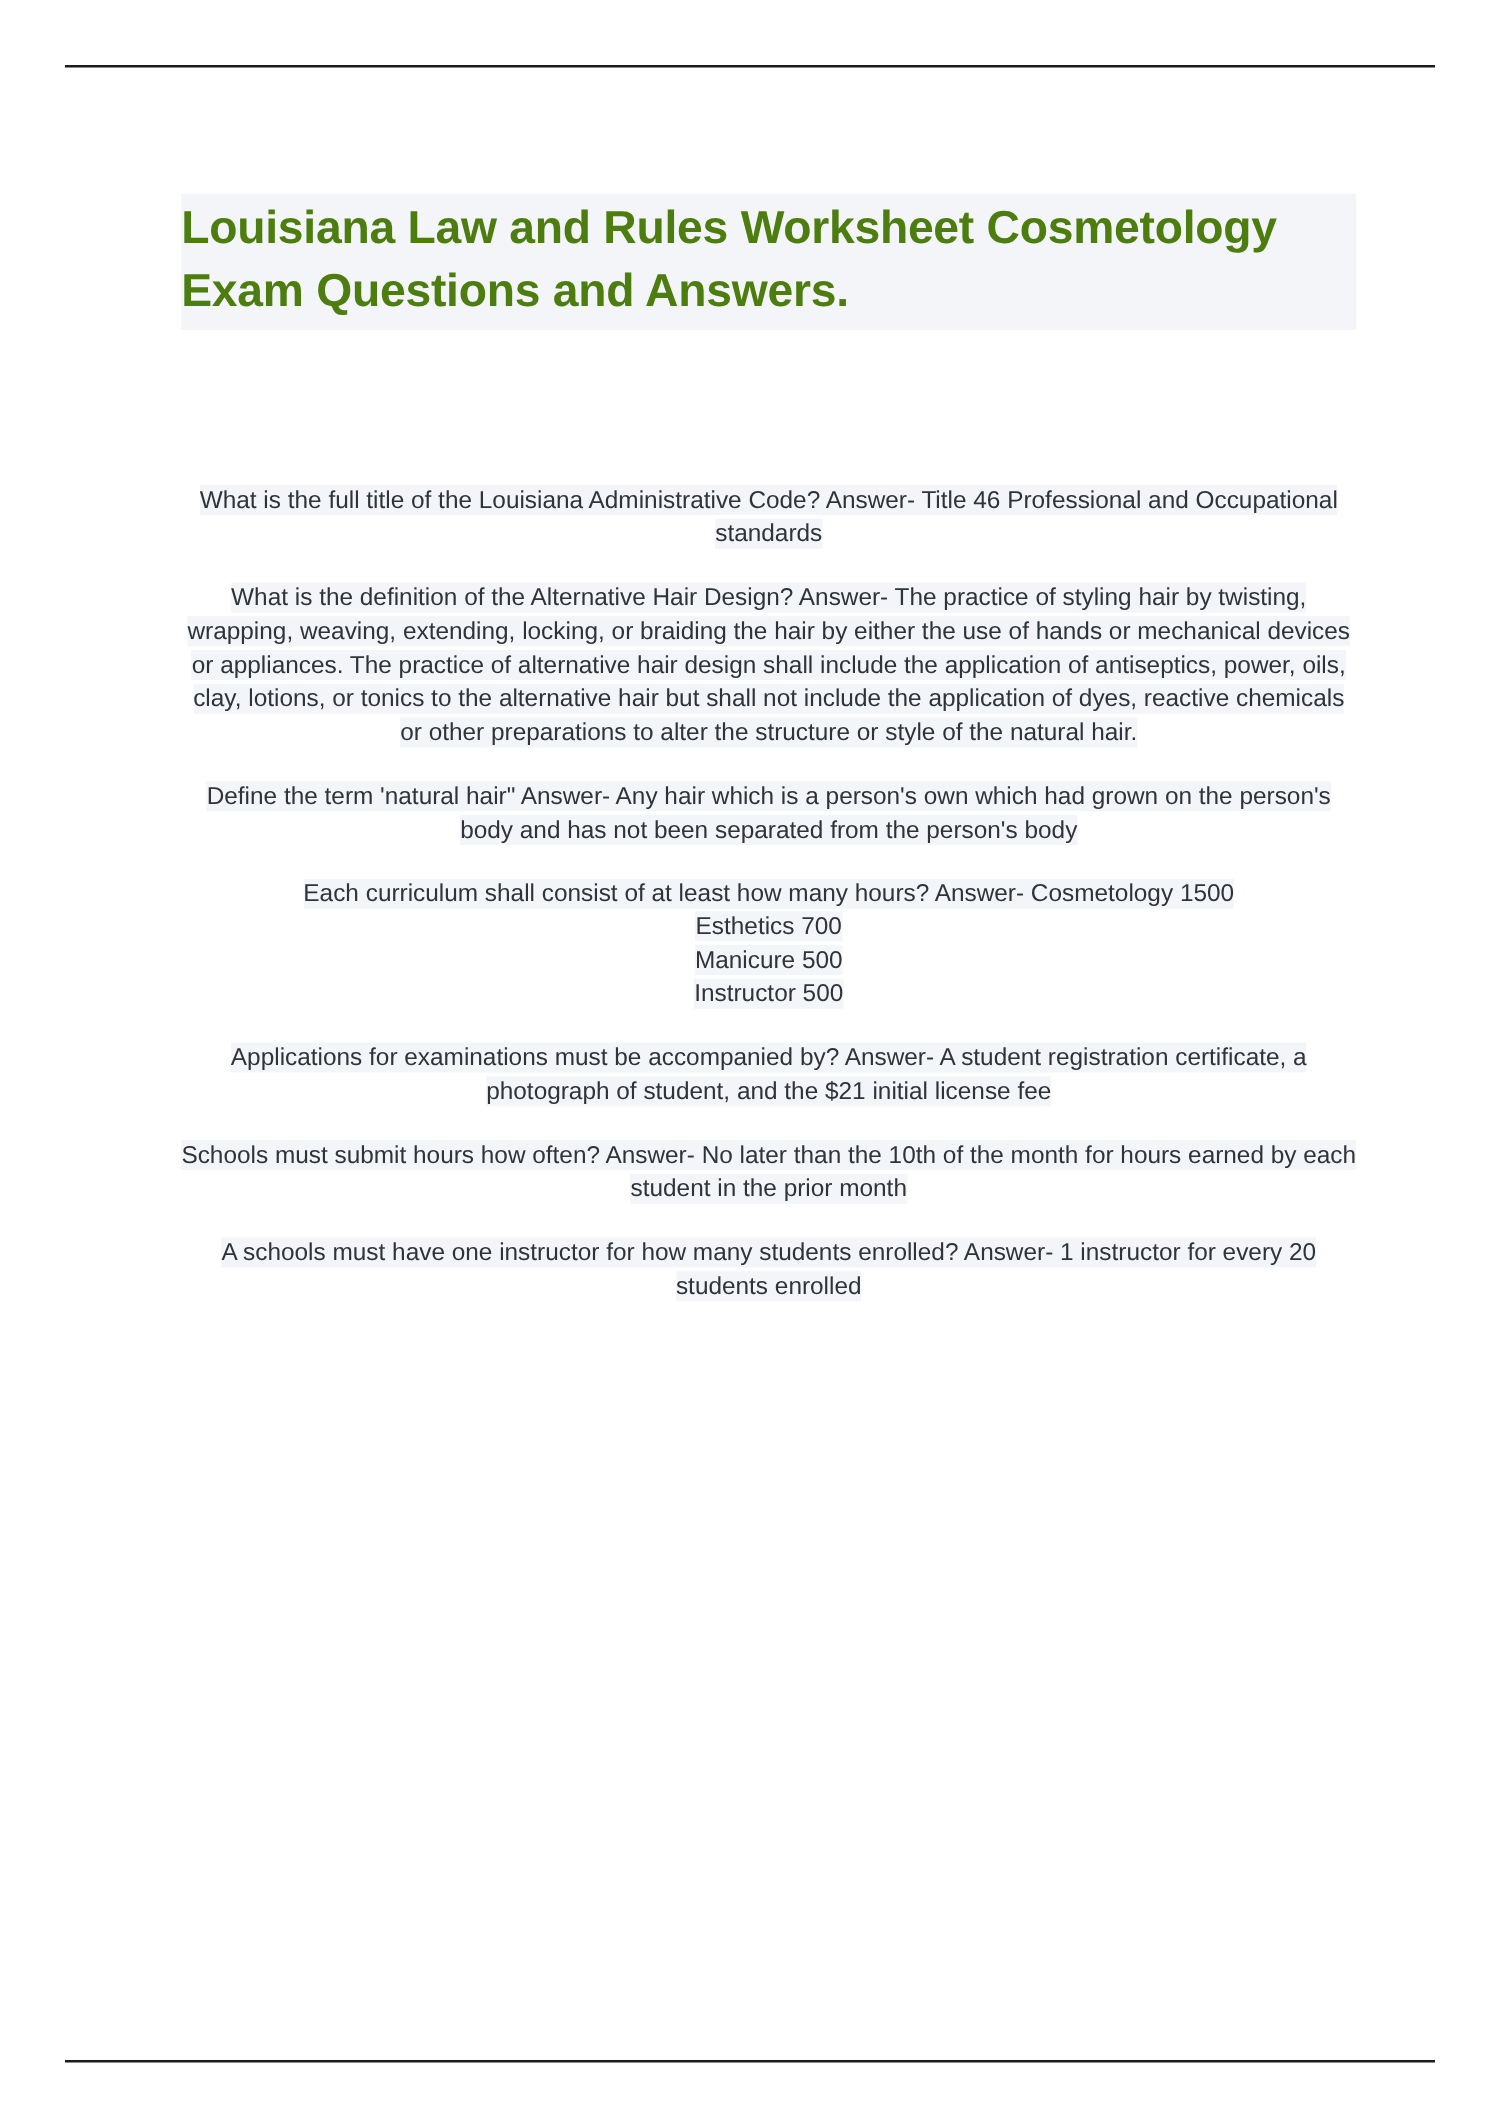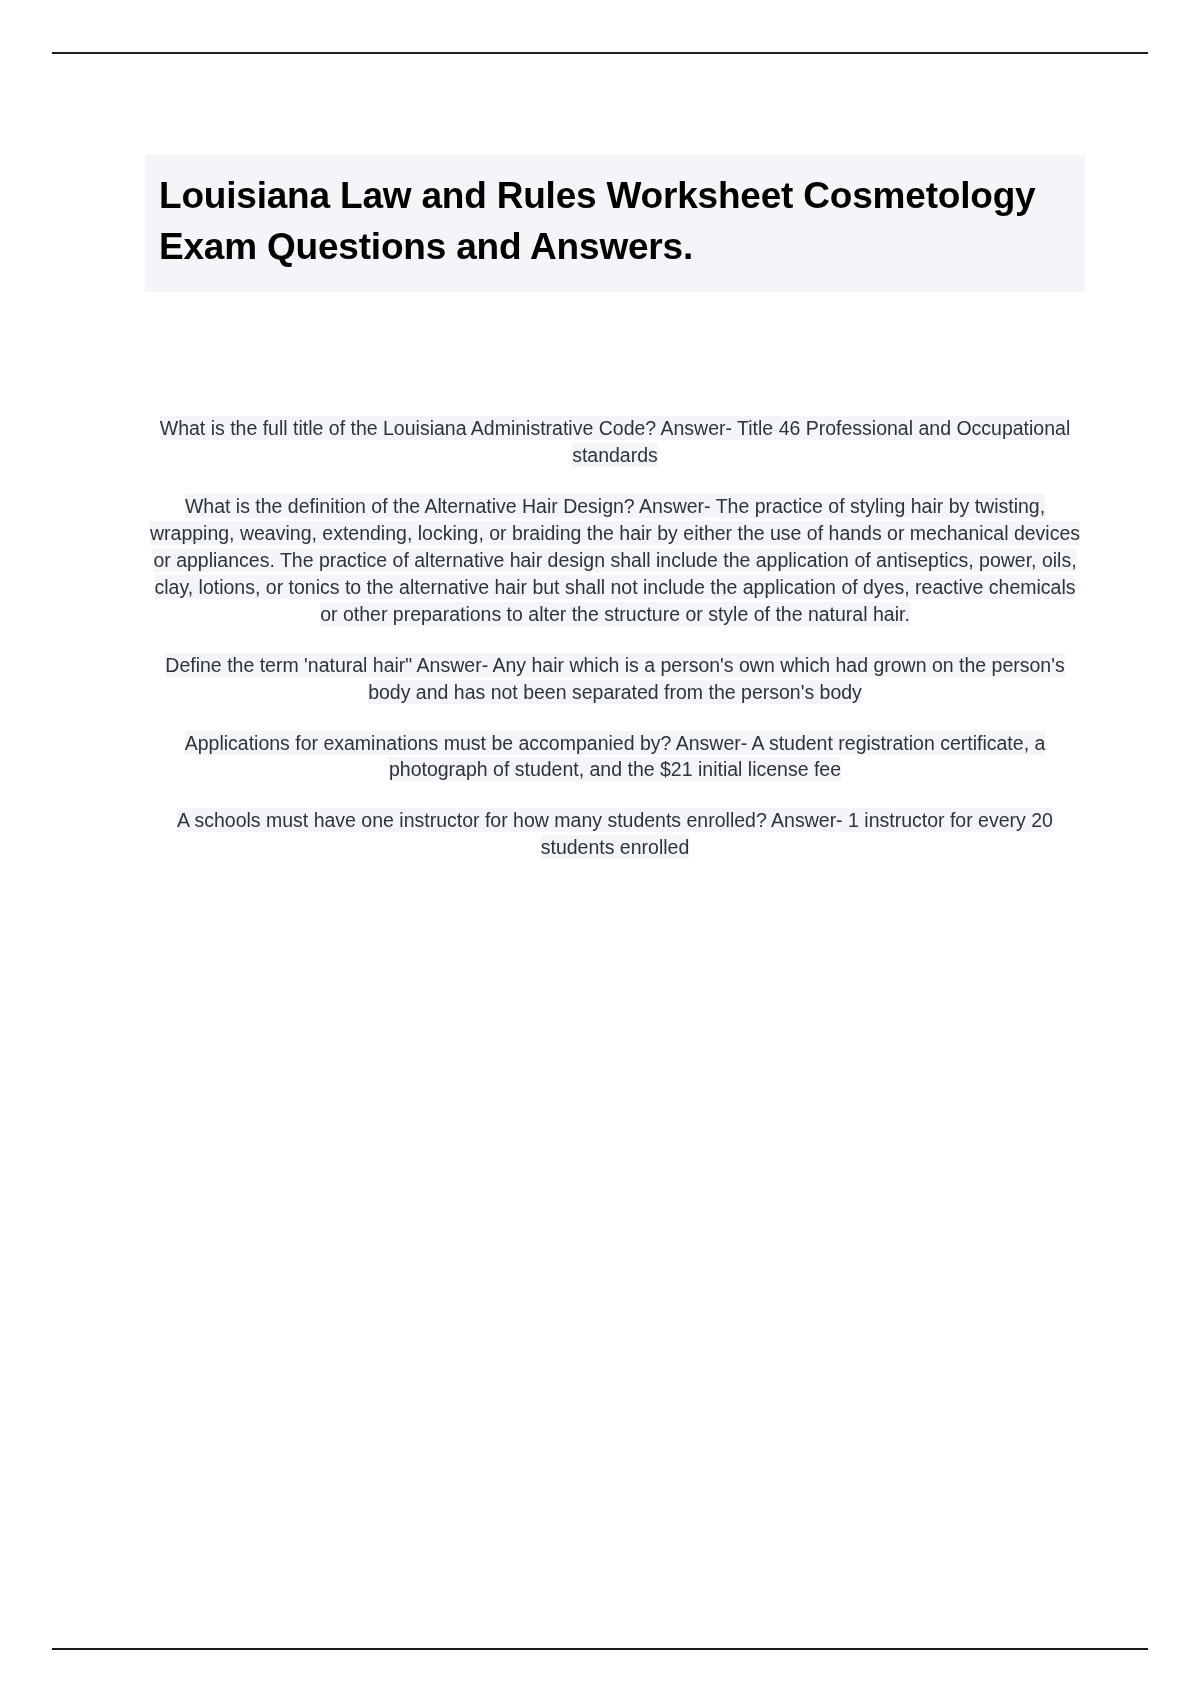--- a/index.html
+++ b/index.html
@@ -41,23 +41,23 @@
   .title-block {
     background: #f3f5f9;
     display: inline-block;
     padding: 2px 8px 6px 0px;
     max-width: 940px;
   }
   .doc-title {
     font-size: 37px;
     line-height: 1.37;
     font-weight: bold;
-    color: #000000;
+    color: #4d7c0f;
     letter-spacing: -0.2px;
-    margin: 14px;
+    margin: 0;
     white-space: pre-line;
   }
 
   .qa-list {
     margin-top: 123px;
   }
 
   .qa-item {
     margin-bottom: 24px;
     text-align: center;
@@ -91,21 +91,30 @@
       <div class="qa-item">
         <span class="qa-text">What is the full title of the Louisiana Administrative Code?  Answer- Title 46 Professional and Occupational standards</span>
       </div>
       <div class="qa-item">
         <span class="qa-text">What is the definition of the Alternative Hair Design?  Answer- The practice of styling hair by twisting, wrapping, weaving, extending, locking, or braiding the hair by either the use of hands or mechanical devices or appliances. The practice of alternative hair design shall include the application of antiseptics, power, oils, clay, lotions, or tonics to the alternative hair but shall not include the application of dyes, reactive chemicals or other preparations to alter the structure or style of the natural hair.</span>
       </div>
       <div class="qa-item">
         <span class="qa-text">Define the term 'natural hair" Answer- Any hair which is a person's own which had grown on the person's body and has not been separated from the person's body</span>
       </div>
       <div class="qa-item">
+        <span class="qa-text">Each curriculum shall consist of at least how many hours?  Answer- Cosmetology 1500
+Esthetics 700
+Manicure 500
+Instructor 500</span>
+      </div>
+      <div class="qa-item">
         <span class="qa-text">Applications for examinations must be accompanied by?  Answer- A student registration certificate, a photograph of student, and the $21 initial license fee</span>
+      </div>
+      <div class="qa-item">
+        <span class="qa-text">Schools must submit hours how often?  Answer- No later than the 10th of the month for hours earned by each student in the prior month</span>
       </div>
       <div class="qa-item">
         <span class="qa-text">A schools must have one instructor for how many students enrolled?  Answer- 1 instructor for every 20 students enrolled</span>
       </div>
     </div>
 
   </div>
 
   <div class="rule rule-bottom"></div>
 

